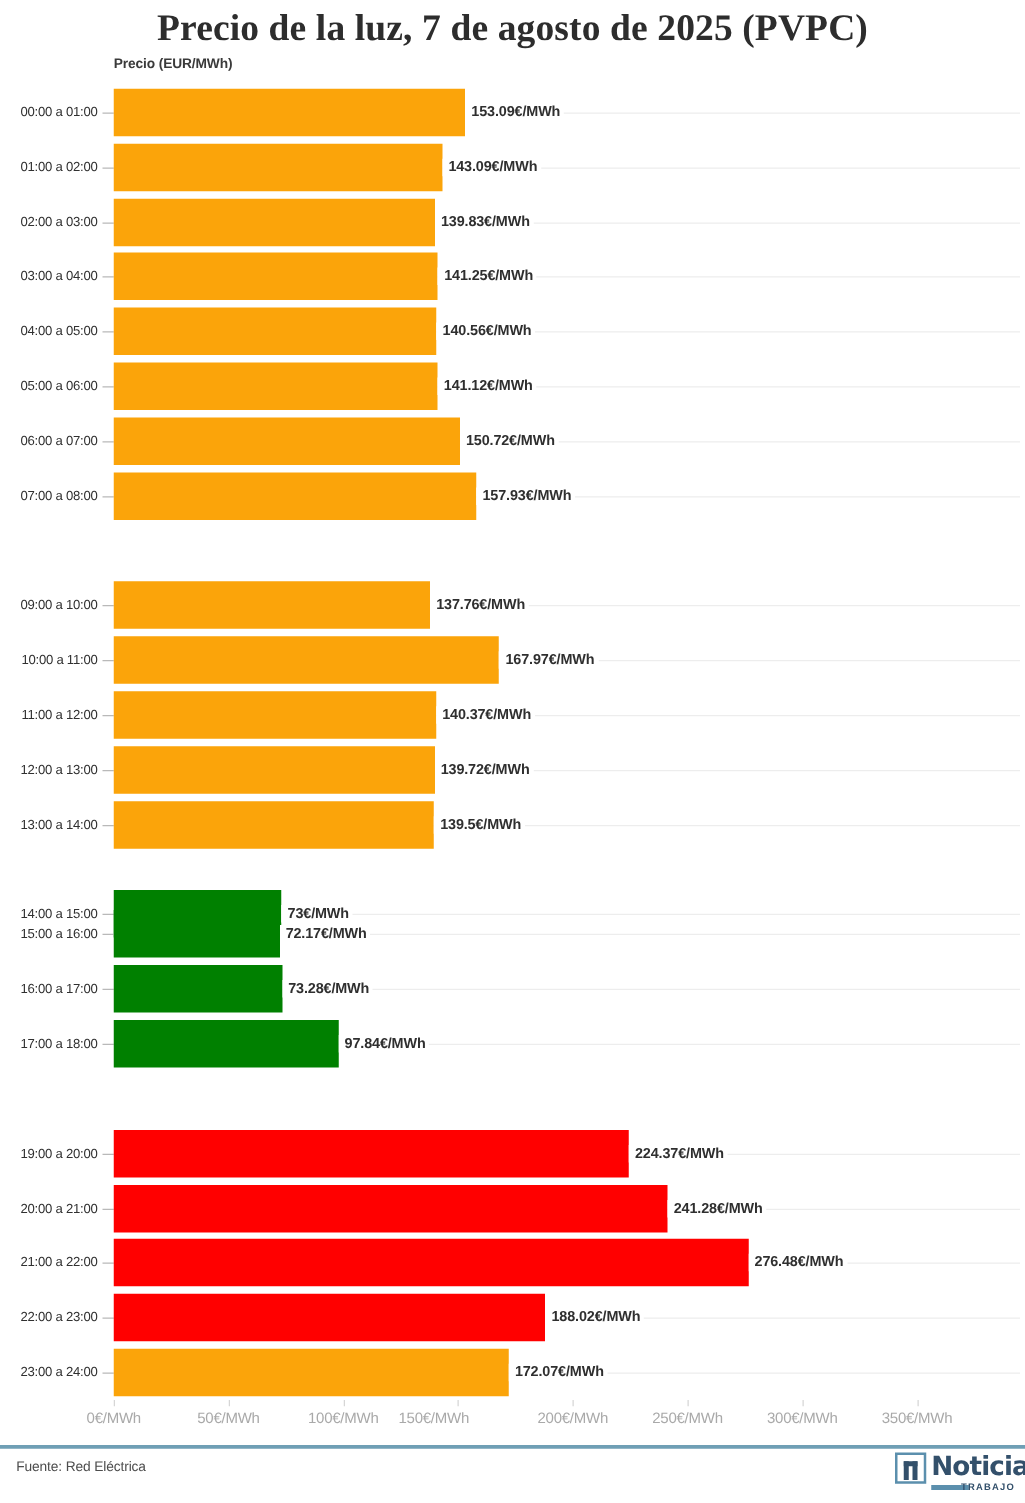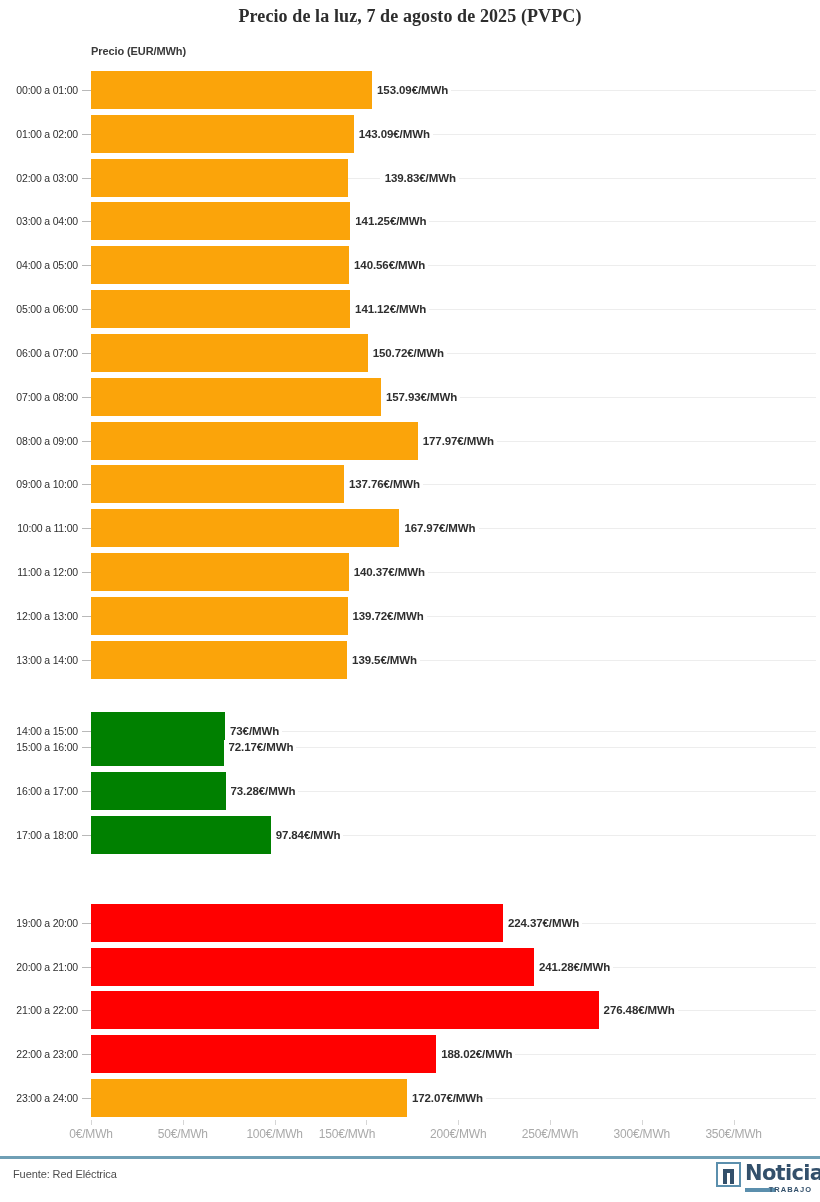--- a/index.html
+++ b/index.html
@@ -19,21 +19,21 @@
 
   
   .chart-title {
     position: absolute;
     top: 6px;
     left: 0;
     width: 820px;
     text-align: center;
     font-family: "Liberation Serif", serif;
     font-weight: bold;
-    font-size: 18px;
+    font-size: 30px;
     letter-spacing: 0.1px;
     color: #2d2d2d;
   }
 
   
   .axis-title {
     position: absolute;
     top: 45px;
     left: 91px;
     font-size: 11px;
@@ -232,21 +232,21 @@
         <div class="cat-label">01:00 a 02:00</div>
         <div class="cat-tick"></div>
         <div class="bar" style="width: 262.713px; background: rgb(251, 164, 10);"></div>
         <div class="bar-value" style="left: 353.713px;">143.09€/MWh</div>
       </div>
       <div class="row" style="top: 87.6667px; height: 43.8333px; padding-left: 48px;">
         <div class="row-gridline"></div>
         <div class="cat-label">02:00 a 03:00</div>
         <div class="cat-tick"></div>
         <div class="bar" style="width: 256.728px; background: rgb(251, 164, 10);"></div>
-        <div class="bar-value" style="left: 347.728px; margin-left: 32px;">139.83€/MWh</div>
+        <div class="bar-value" style="left: 347.728px;">139.83€/MWh</div>
       </div>
       <div class="row" style="top: 131.5px; height: 43.8333px;">
         <div class="row-gridline"></div>
         <div class="cat-label">03:00 a 04:00</div>
         <div class="cat-tick"></div>
         <div class="bar" style="width: 259.335px; background: rgb(251, 164, 10);"></div>
         <div class="bar-value" style="left: 350.335px;">141.25€/MWh</div>
       </div>
       <div class="row" style="top: 175.333px; height: 43.8333px;">
         <div class="row-gridline"></div>
@@ -268,27 +268,20 @@
         <div class="cat-tick"></div>
         <div class="bar" style="width: 276.722px; background: rgb(251, 164, 10);"></div>
         <div class="bar-value" style="left: 367.722px;">150.72€/MWh</div>
       </div>
       <div class="row" style="top: 306.833px; height: 43.8333px;">
         <div class="row-gridline"></div>
         <div class="cat-label">07:00 a 08:00</div>
         <div class="cat-tick"></div>
         <div class="bar" style="width: 289.959px; background: rgb(251, 164, 10);"></div>
         <div class="bar-value" style="left: 380.959px;">157.93€/MWh</div>
-      </div>
-      <div class="row" style="top: 350.667px; height: 43.8333px;">
-        <div class="row-gridline"></div>
-        <div class="cat-label">08:00 a 09:00</div>
-        <div class="cat-tick"></div>
-        <div class="bar" style="width: 326.753px; background: rgb(251, 164, 10);"></div>
-        <div class="bar-value" style="left: 417.753px;">177.97€/MWh</div>
       </div>
       <div class="row" style="top: 394.5px; height: 43.8333px;">
         <div class="row-gridline"></div>
         <div class="cat-label">09:00 a 10:00</div>
         <div class="cat-tick"></div>
         <div class="bar" style="width: 252.927px; background: rgb(251, 164, 10);"></div>
         <div class="bar-value" style="left: 343.927px;">137.76€/MWh</div>
       </div>
       <div class="row" style="top: 438.333px; height: 43.8333px;">
         <div class="row-gridline"></div>

